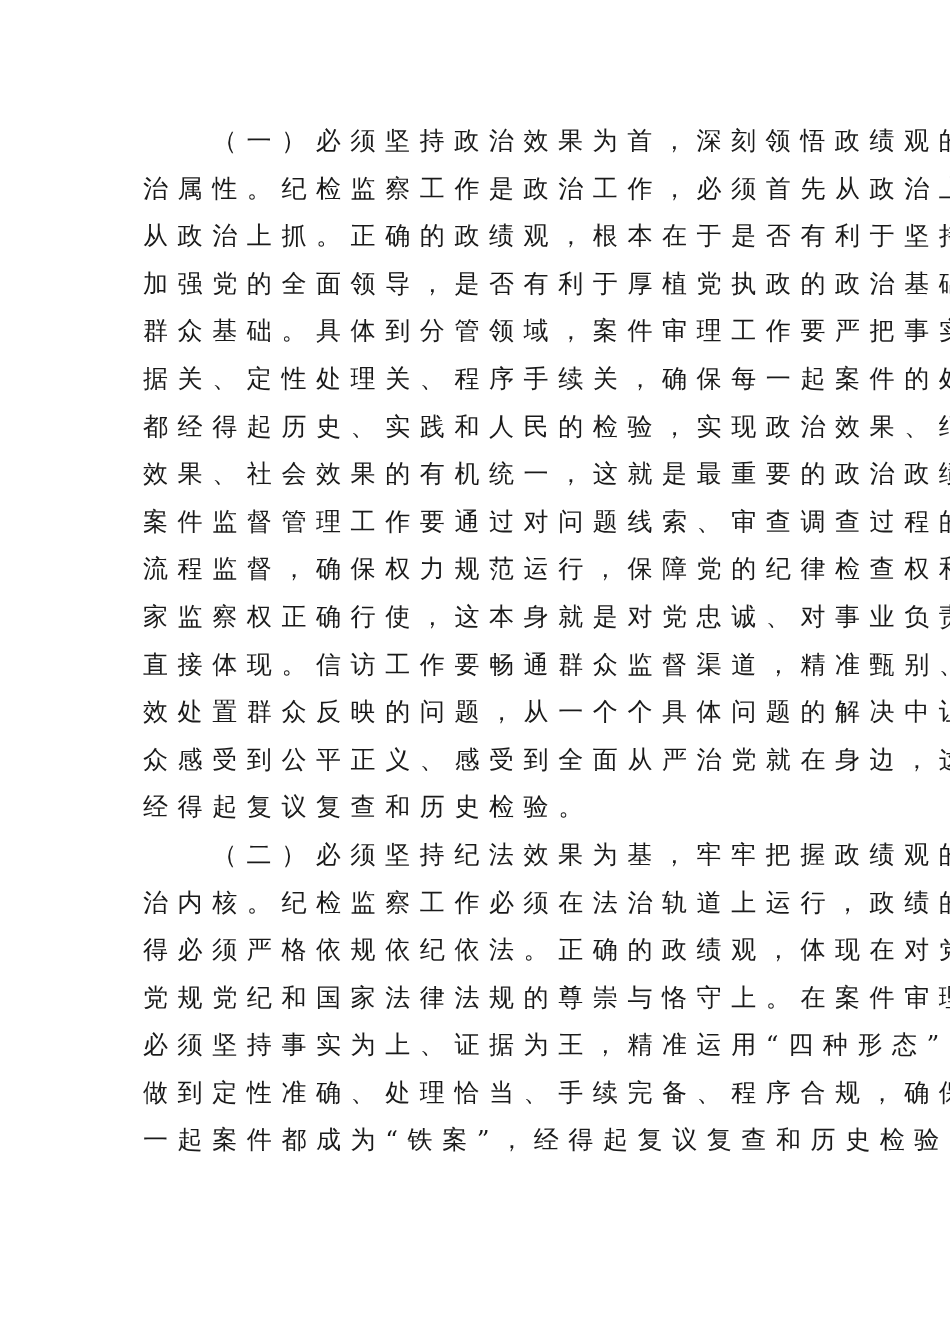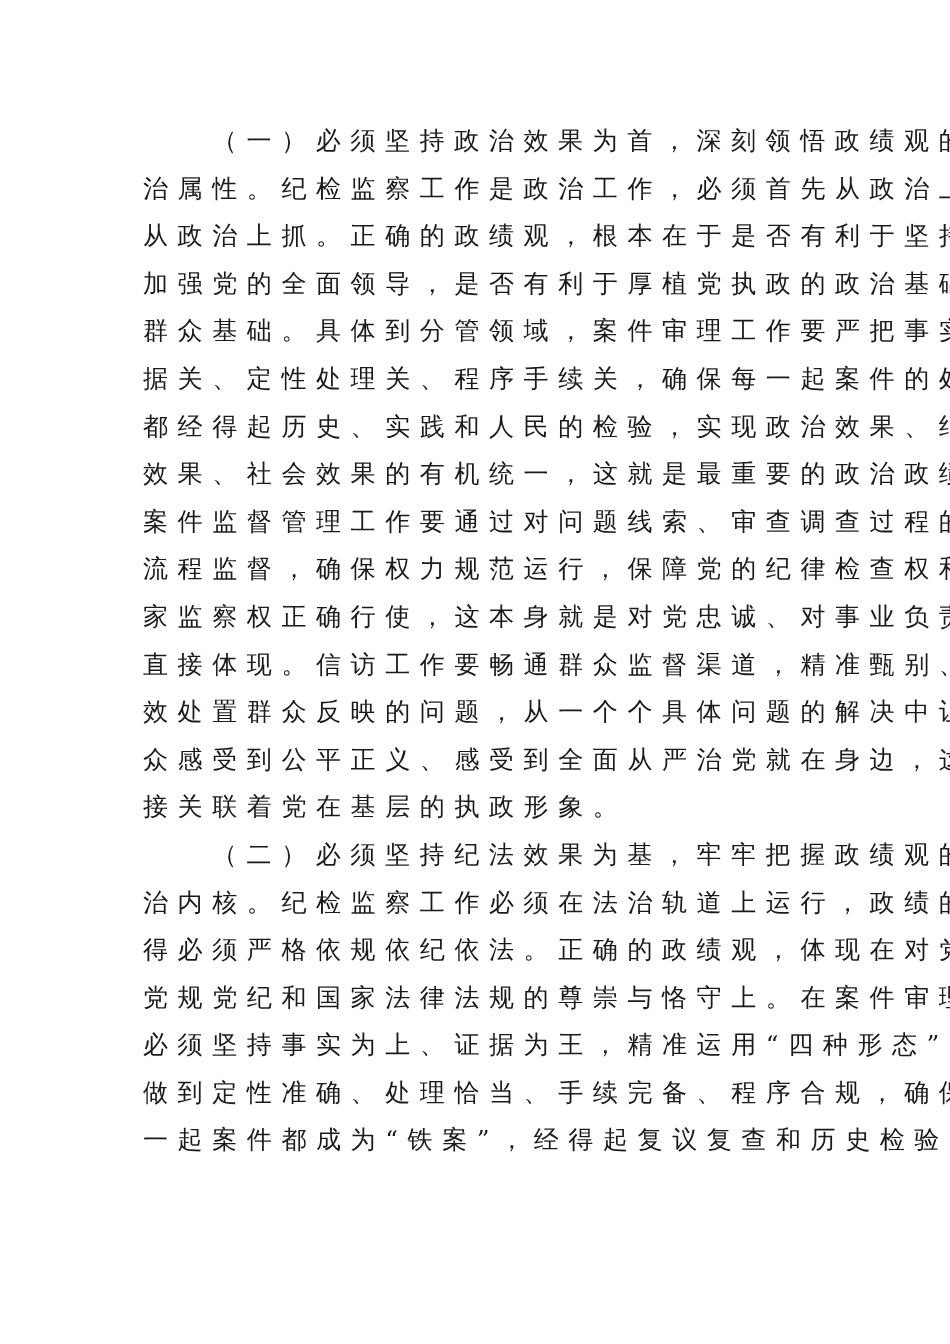--- a/index.html
+++ b/index.html
@@ -45,21 +45,21 @@
     <span class="line">群众基础。具体到分管领域，案件审理工作要严把事实证</span>
     <span class="line">据关、定性处理关、程序手续关，确保每一起案件的处理</span>
     <span class="line">都经得起历史、实践和人民的检验，实现政治效果、纪法</span>
     <span class="line">效果、社会效果的有机统一，这就是最重要的政治政绩。</span>
     <span class="line">案件监督管理工作要通过对问题线索、审查调查过程的全</span>
     <span class="line">流程监督，确保权力规范运行，保障党的纪律检查权和国</span>
     <span class="line">家监察权正确行使，这本身就是对党忠诚、对事业负责的</span>
     <span class="line">直接体现。信访工作要畅通群众监督渠道，精准甄别、有</span>
     <span class="line">效处置群众反映的问题，从一个个具体问题的解决中让群</span>
     <span class="line">众感受到公平正义、感受到全面从严治党就在身边，这直</span>
-    <span class="line">接关联着党在基层的执政形象。</span>
+    <span class="line">经得起复议复查和历史检验。</span>
   </div>
   <div class="paragraph">
     <span class="line indent">（二）必须坚持纪法效果为基，牢牢把握政绩观的法</span>
     <span class="line">治内核。纪检监察工作必须在法治轨道上运行，政绩的取</span>
     <span class="line">得必须严格依规依纪依法。正确的政绩观，体现在对党章</span>
     <span class="line">党规党纪和国家法律法规的尊崇与恪守上。在案件审理中</span>
     <span class="line">必须坚持事实为上、证据为王，精准运用“四种形态”，</span>
     <span class="line">做到定性准确、处理恰当、手续完备、程序合规，确保每</span>
     <span class="line">一起案件都成为“铁案”，经得起复议复查和历史检验。</span>
   </div>

